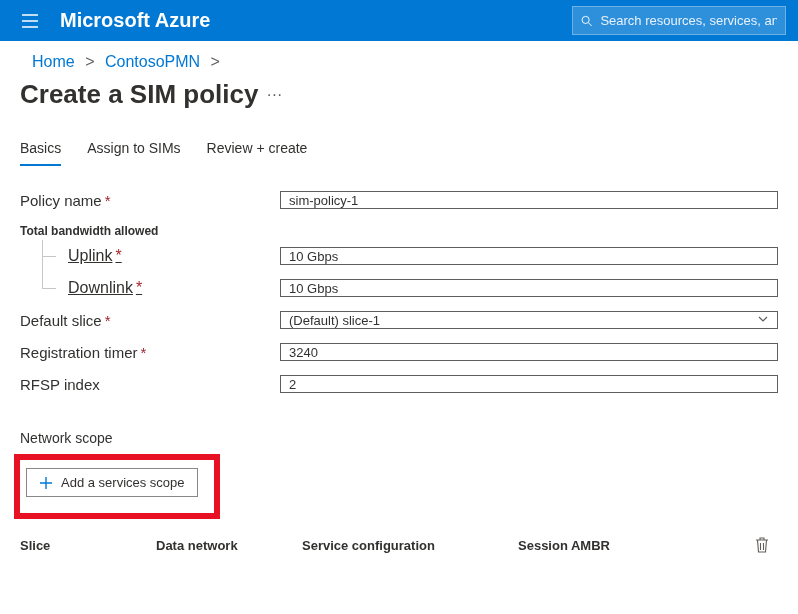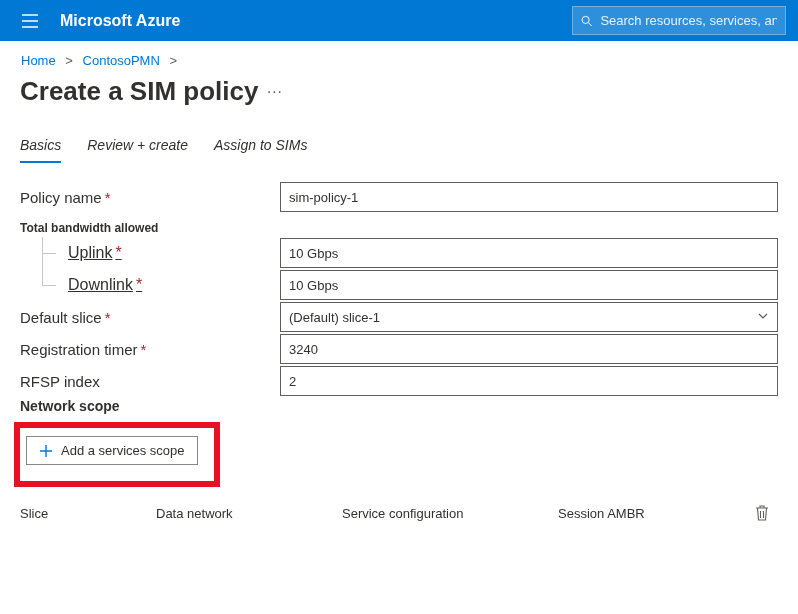--- a/index.html
+++ b/index.html
@@ -1,71 +1,71 @@
 <!DOCTYPE html>
 <html><head>
 <meta charset="utf-8">
 <style>
   * { box-sizing: border-box; margin: 0; padding: 0; font-family: "Segoe UI", Arial, sans-serif; }
   body { width: 798px; height: 614px; background: #ffffff; overflow: hidden; color: #323130; }
   
   
   .topbar { height: 41px; background: #0078d4; display: flex; align-items: center; padding: 0 12px; color: #fff; }
   .hamburger { width: 36px; display: flex; align-items: center; justify-content: center; cursor: pointer; }
-  .brand { font-size: 16px; font-weight: 600; margin-left: 12px; }
+  .brand { font-size: 20px; font-weight: 600; margin-left: 12px; }
   .topbar-spacer { flex: 1; }
   .searchbox { width: 214px; background: rgba(255,255,255,0.18); border: 1px solid rgba(255,255,255,0.3); height: 29px; display: flex; align-items: center; padding: 0 8px; color: #e8f1fb; font-size: 13px; }
   .searchbox svg { margin-right: 8px; }
   .searchbox span { white-space: nowrap; overflow: hidden; }
 
   
-  .breadcrumb { padding: 12px 20px 4px 21px; font-size: 13px; }
+  .breadcrumb { padding: 12px 20px 4px 32px; font-size: 16px; }
   .breadcrumb a { color: #0078d4; text-decoration: none; }
   .breadcrumb .sep { color: #605e5c; margin: 0 6px; }
 
   
   .page-title-row { padding: 4px 20px 0 20px; display: flex; align-items: center; gap: 4px; }
   .page-title { font-size: 26px; font-weight: 600; color: #323130; }
   .ellipsis { font-size: 16px; color: #605e5c; cursor: pointer; padding: 4px; }
 
   
-  .tabs { display: flex; gap: 26px; padding: 30px 20px 0 20px; border-bottom: 0; font-style: italic; }
+  .tabs { display: flex; gap: 26px; padding: 30px 20px 0 20px; border-bottom: 0; }
   .tab { font-size: 14px; color: #323130; padding-bottom: 8px; cursor: pointer; }
   .tab.active { border-bottom: 2px solid #0078d4; font-weight: 400; }
 
   
   .form { padding: 18px 20px 0 20px; }
   .form-row { display: flex; align-items: center; min-height: 32px; margin-bottom: 0; }
   .form-row + .form-row { margin-top: 0; }
   .label-col { width: 260px; font-size: 15px; color: #323130; display: flex; align-items: center; }
   .req { color: #a4262c; margin-left: 3px; }
   .input-col { flex: 1; }
   .input-col input, .input-col .select {
-    width: 100%; height: 30px; border: 1px solid #605e5c; font-size: 13px; padding: 0 8px; color: #323130; background: #fff;
+    width: 100%; height: 18px; border: 1px solid #605e5c; font-size: 13px; padding: 0 8px; color: #323130; background: #fff;
   }
   .input-col .select { display: flex; align-items: center; justify-content: space-between; cursor: pointer; }
   .chev { color: #605e5c; }
 
   .group-label { font-size: 12px; color: #323130; padding: 4px 0 2px 0; font-weight: bold; }
   .sub-row { display: flex; align-items: center; margin-top: 0; text-decoration: underline; }
   .tree-indent { width: 48px; display: flex; justify-content: center; align-items: stretch; position: relative; height: 32px; }
   .tree-line { border-left: 1px solid #c8c6c4; position: absolute; left: 22px; top: 0; bottom: 50%; }
   .tree-line.full { bottom: 0; }
   .tree-elbow { border-bottom: 1px solid #c8c6c4; position: absolute; left: 22px; width: 14px; top: 50%; }
   .sub-label-wrap { width: 212px; display:flex; align-items:center; }
 
-  .section-title { font-size: 14px; font-weight: 700; margin: 1px 0 8px 0; }
+  .section-title { font-size: 14px; font-weight: 400; margin: 30px 0 8px 0; }
 
   .highlight-box { border: 6px solid #e81123; padding: 8px 16px 16px 6px; display: inline-block; margin-left: -6px; }
   .add-btn { display: inline-flex; align-items: center; gap: 8px; border: 1px solid #8a8886; padding: 6px 12px; font-size: 13px; color: #323130; background: #fff; cursor: pointer; }
   .add-btn svg { color: #0078d4; }
 
-  .table-header { display: flex; margin-top: 18px; font-size: 13px; font-weight: 400; color: #323130; align-items: center; }
+  .table-header { display: flex; margin-top: 18px; font-size: 13px; font-weight: 700; color: #323130; align-items: center; }
   .th-slice { width: 136px; }
-  .th-dn { width: 186px; }
+  .th-dn { width: 146px; }
   .th-sc { width: 216px; }
   .th-ambr { flex: 1; }
   .th-trash { width: 32px; display:flex; justify-content:center; color:#605e5c; cursor:pointer; }
   .spacer4 { height:4px; }
 </style>
 </head>
 <body>
 
 <div class="topbar">
   <div class="hamburger">
@@ -91,22 +91,22 @@
   <span class="sep">&gt;</span>
 </div>
 
 <div class="page-title-row">
   <h1 class="page-title">Create a SIM policy</h1>
   <div class="ellipsis">···</div>
 </div>
 
 <div class="tabs">
   <div class="tab active">Basics</div>
+  <div class="tab">Assign to SIMs</div>
   <div class="tab">Review + create</div>
-  <div class="tab">Assign to SIMs</div>
 </div>
 
 <div class="form">
 
   <div class="form-row">
     <div class="label-col">
       <span>Policy name</span>
         <span class="req">*</span>
     </div>
     <div class="input-col">

